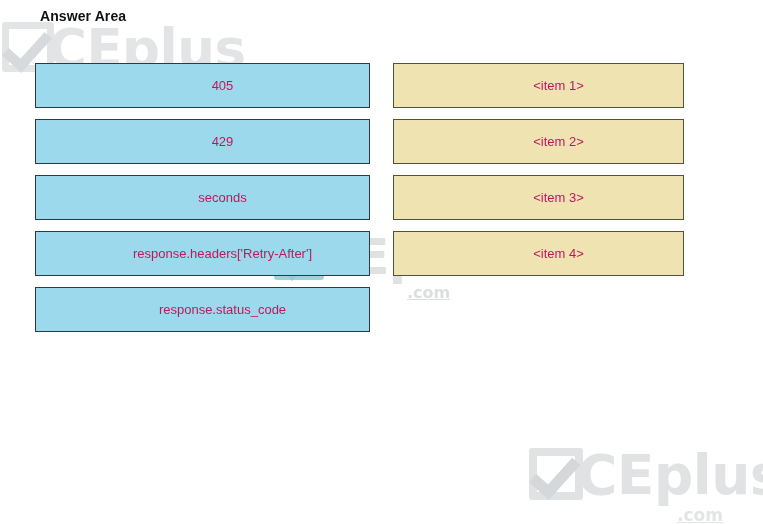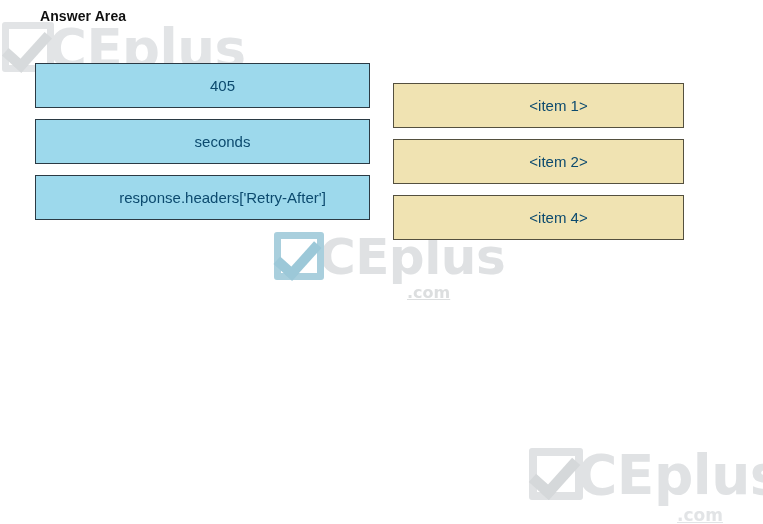--- a/index.html
+++ b/index.html
@@ -103,29 +103,29 @@
     font-size: 14px;
     font-weight: bold;
     color: #101010;
     letter-spacing: 0.1px;
   }
 
   .column {
     position: absolute;
   }
   #source-column { left: 35px; top: 63px; width: 335px; }
-  #target-column { left: 393px; top: 63px; width: 291px; margin-top: 20px; }
+  #target-column { left: 393px; top: 63px; width: 291px; }
 
   .drag-box {
     box-sizing: border-box;
     display: flex;
     align-items: center;
     justify-content: center;
-    font-size: 15px;
-    color: #0c4a6e;
+    font-size: 13px;
+    color: #be185d;
     height: 45px;
     margin-bottom: 11px;
     padding-left: 40px;
   }
   .drag-box:last-child { margin-bottom: 0; }
 
   .box-source {
     background: #9DD9EC;
     border: 1.6px solid #2b3a44;
   }
@@ -172,24 +172,27 @@
     <div class="wm-dotcom">.com</div>
 
   </div>
 
   <div id="content">
 
     <div id="page-title">Answer Area</div>
 
     <div class="column" id="source-column">
       <div class="drag-box box-source">405</div>
+      <div class="drag-box box-source">429</div>
       <div class="drag-box box-source">seconds</div>
       <div class="drag-box box-source">response.headers['Retry-After']</div>
+      <div class="drag-box box-source">response.status_code</div>
     </div>
 
     <div class="column" id="target-column">
       <div class="drag-box box-target">&lt;item 1&gt;</div>
       <div class="drag-box box-target">&lt;item 2&gt;</div>
+      <div class="drag-box box-target">&lt;item 3&gt;</div>
       <div class="drag-box box-target">&lt;item 4&gt;</div>
     </div>
 
   </div>
 </div>
 
 </body></html>

